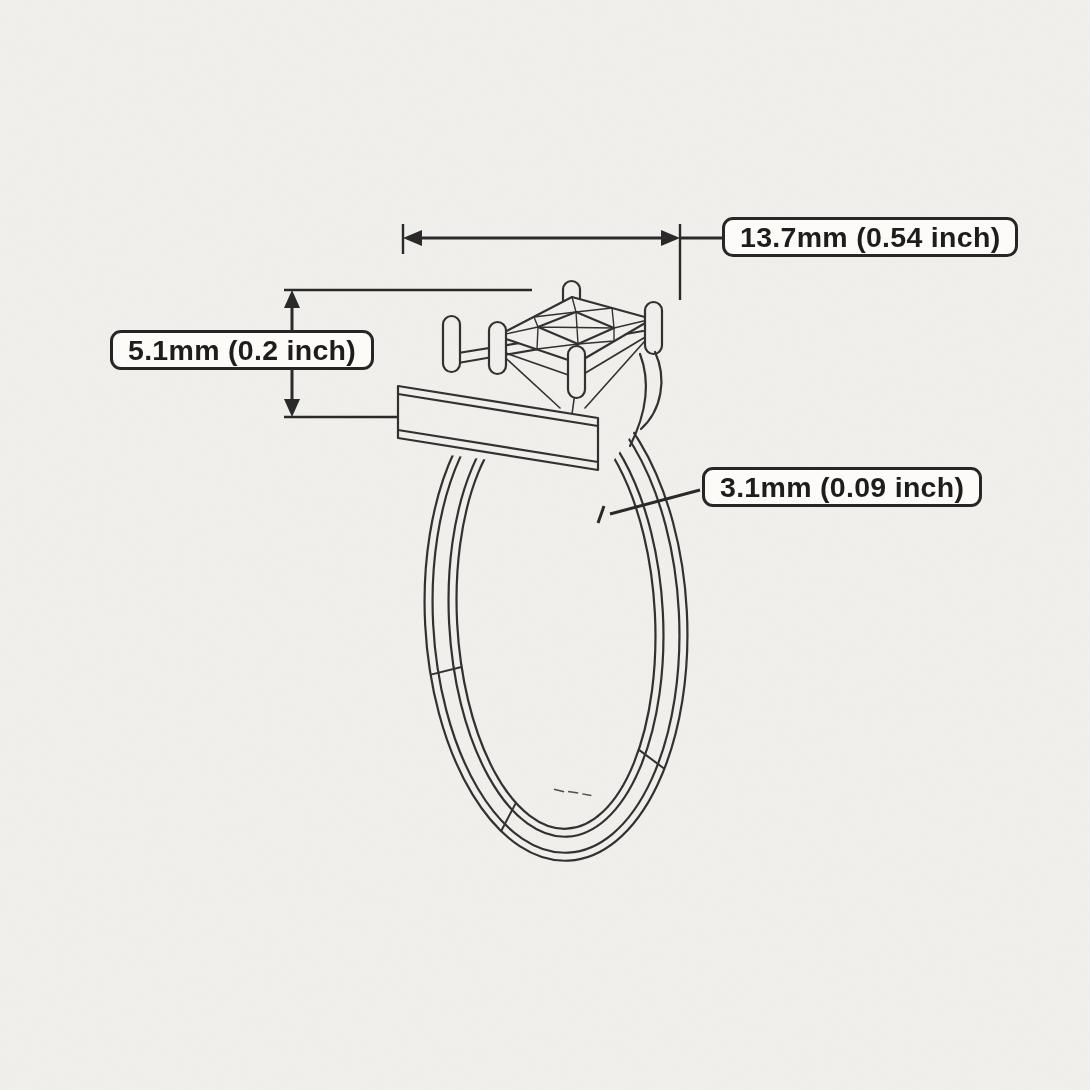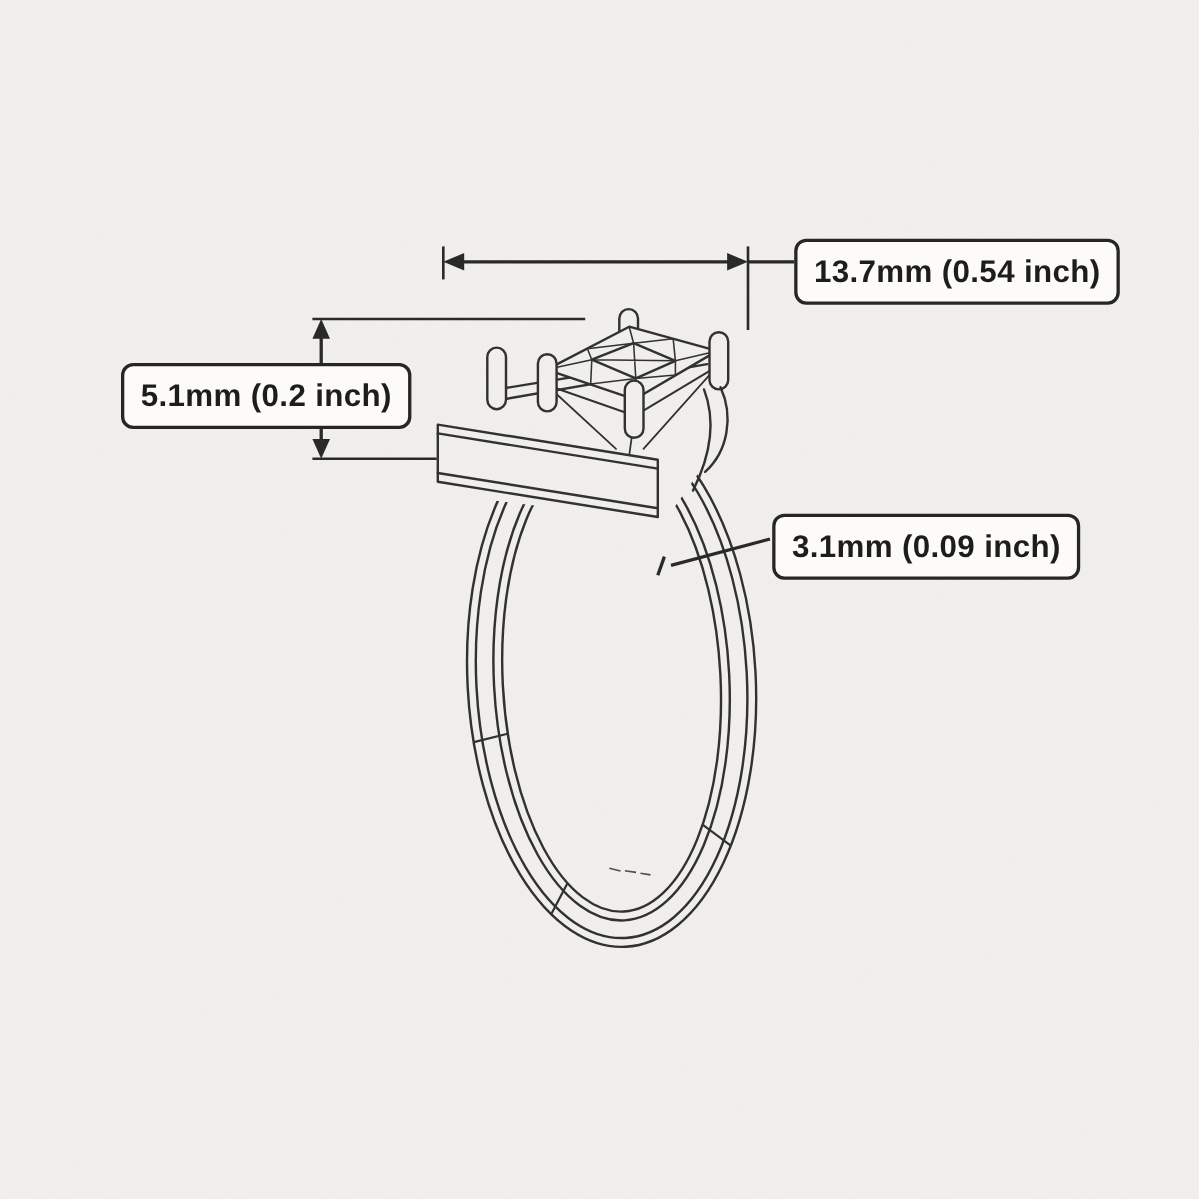--- a/index.html
+++ b/index.html
@@ -22,21 +22,21 @@
     top: 0;
     z-index: 1;
   }
   .dim-label {
     position: absolute;
     z-index: 2;
     display: inline-flex;
     align-items: center;
     justify-content: center;
     white-space: nowrap;
-    height: 60px;
+    height: 40px;
     padding: 12px 15px;
     box-sizing: border-box;
     background: #fcfbf7;
     border: 3px solid #262626;
     border-radius: 11px;
     font-size: 28.5px;
     font-weight: 700;
     letter-spacing: 0.3px;
     color: #1d1d1d;
   }

